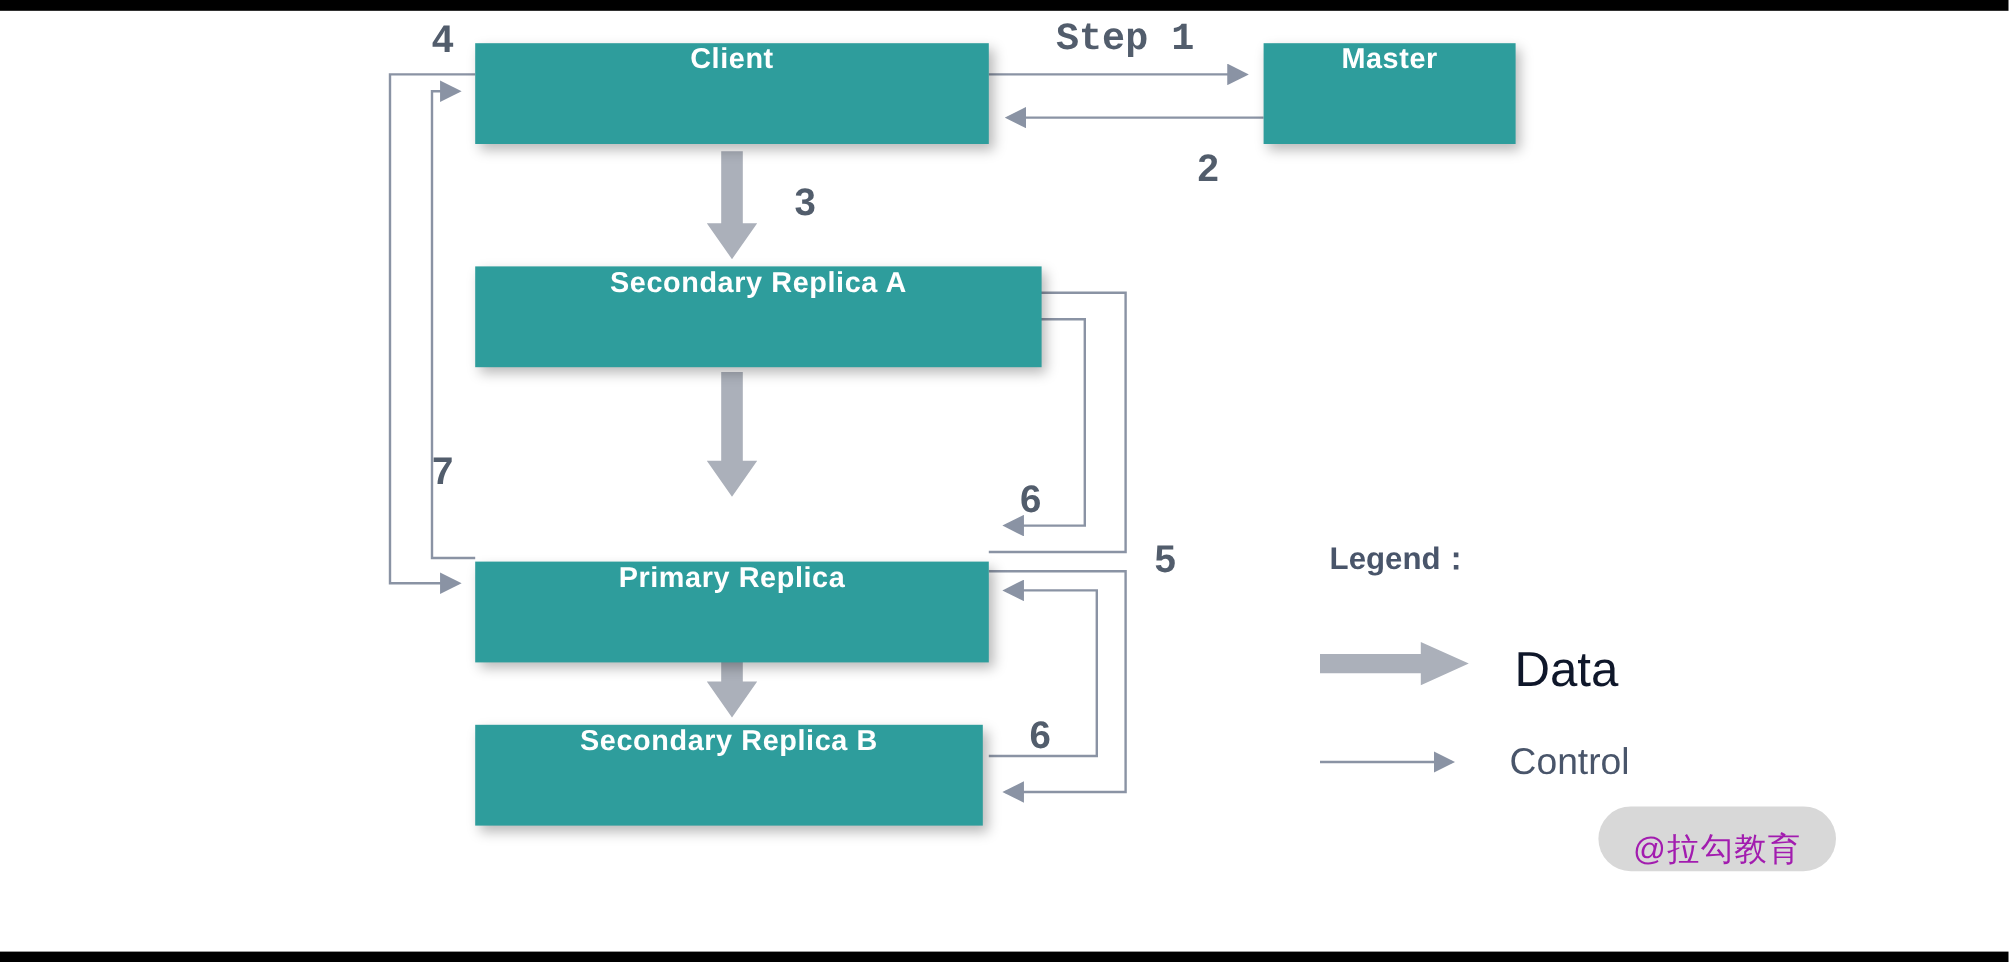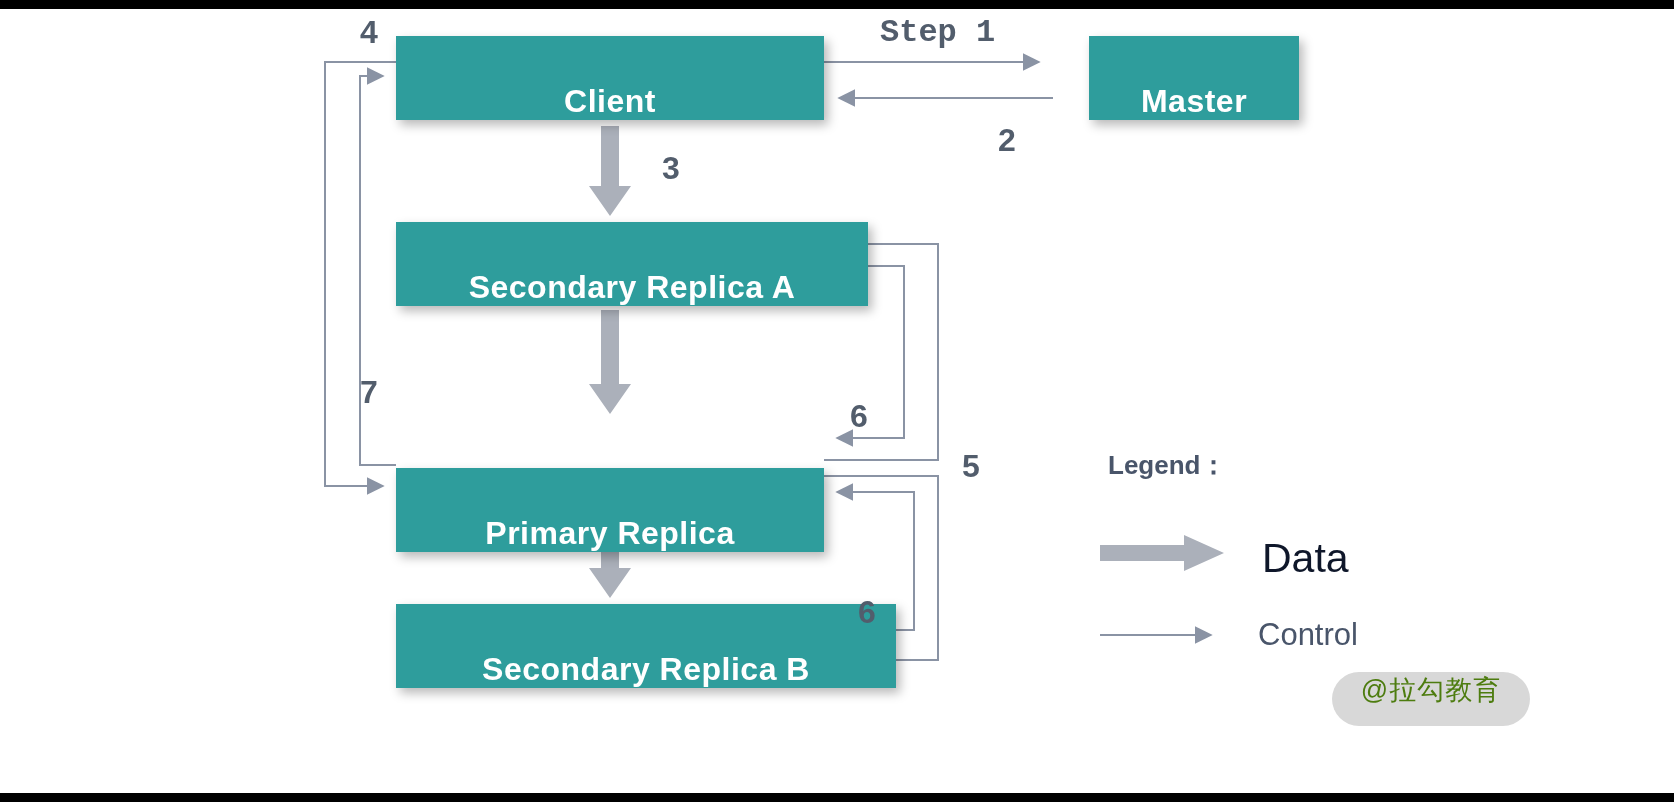--- a/index.html
+++ b/index.html
@@ -19,29 +19,29 @@
   .bar{position:absolute;left:0;width:1674px;height:9px;background:#000;}
   .bar.top{top:0;}
   .bar.bottom{bottom:0;}
   svg.arrows{position:absolute;left:0;top:0;width:1674px;height:802px;pointer-events:none;}
   .ctrl{fill:none;stroke:var(--ctrl);stroke-width:2px;}
   .fat{fill:var(--data-arrow);stroke:none;}
   .node{
     position:absolute;
     background:var(--teal);
     color:#ffffff;
-    display:flex;align-items:flex-end;justify-content:center;
-    font-size:32px;font-weight:600;letter-spacing:.5px;
+    display:flex;align-items:flex-start;justify-content:center;
+    font-size:24px;font-weight:600;letter-spacing:.5px;
     box-shadow:4px 5px 10px rgba(0,0,0,0.28);
   }
   .node.client{left:396px;top:36px;width:428px;height:84px;}
-  .node.master{left:1053px;top:36px;width:210px;height:84px;margin-left:36px;}
+  .node.master{left:1053px;top:36px;width:210px;height:84px;}
   .node.seca{left:396px;top:222px;width:472px;height:84px;}
   .node.primary{left:396px;top:420px;width:428px;height:84px;margin-top:48px;}
-  .node.secb{left:396px;top:604px;width:500px;height:84px;}
+  .node.secb{left:396px;top:604px;width:423px;height:84px;}
   .steplabel{
     position:absolute;
     color:var(--label);
     font-size:32px;font-weight:600;
     white-space:nowrap;
   }
   .lbl-step1{left:880px;top:14px;font-family:Liberation Mono, monospace;}
   .lbl-2{left:998px;top:122px;}
   .lbl-3{left:662px;top:150px;}
   .lbl-4{left:360px;top:14px;}
@@ -51,22 +51,22 @@
   .lbl-6b{left:858px;top:594px;}
   .legend-title{
     position:absolute;left:1108px;top:448px;
     color:#49556a;font-size:26px;font-weight:600;
   }
   .legend-data-label{position:absolute;left:1262px;top:535px;color:#0f172a;font-size:41px;font-weight:500;}
   .legend-control-label{position:absolute;left:1258px;top:617px;color:#49556a;font-size:31px;font-weight:500;}
   .watermark{
     position:absolute;left:1332px;top:672px;width:198px;height:54px;
     background:#d8d8d8;border-radius:27px;
-    display:flex;align-items:flex-start;justify-content:center;
-    color:#4d7c0f;font-size:27px;letter-spacing:1px;
+    display:flex;align-items:flex-end;justify-content:center;
+    color:#a21caf;font-size:27px;letter-spacing:1px;
   }
 </style>
 </head>
 <body>
 
 <div class="stage">
 
   <div class="bar top"></div>
   <div class="bar bottom"></div>
 

